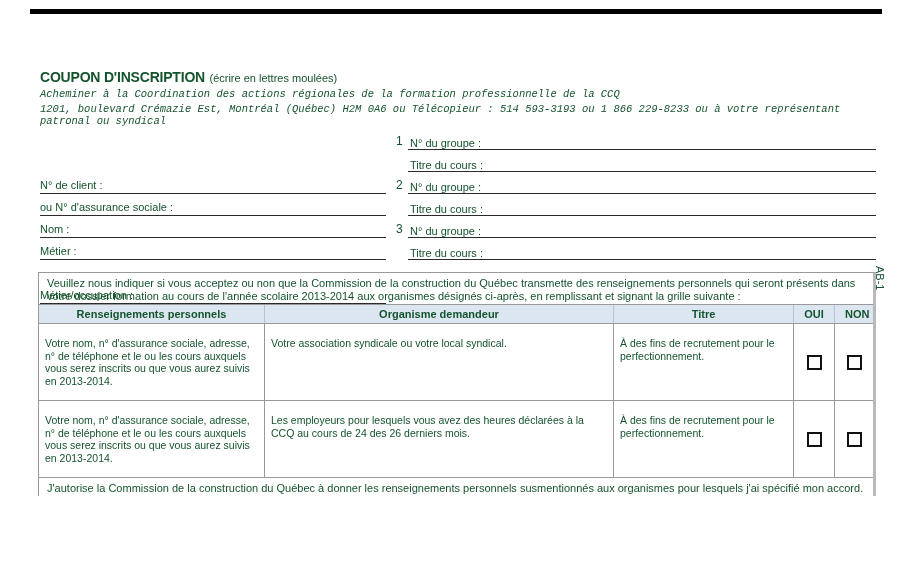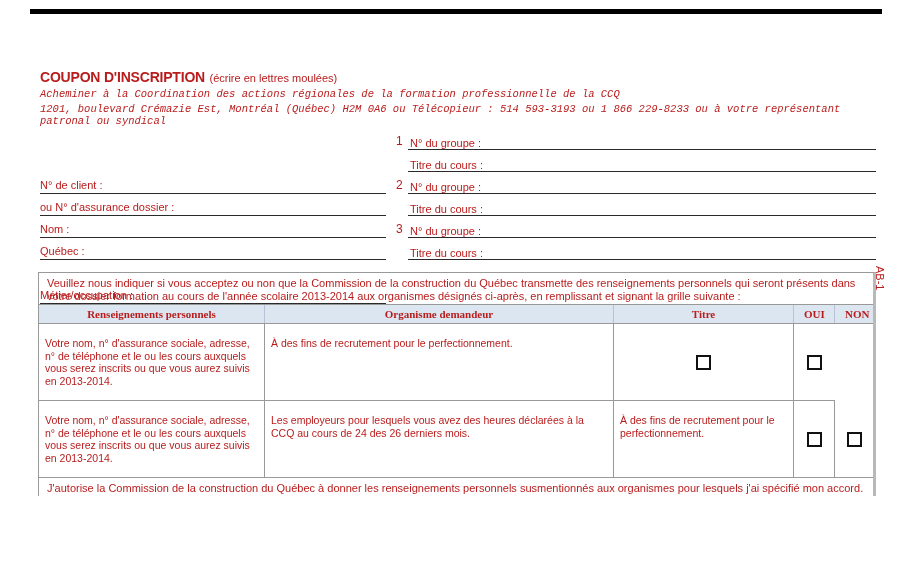--- a/index.html
+++ b/index.html
@@ -1,17 +1,17 @@
 <!DOCTYPE html>
 <html><head>
 <meta charset="utf-8">
 <style>
   html,body{margin:0;padding:0;background:#fff;}
   .page{position:relative;width:906px;height:496px;background:#ffffff;overflow:hidden;
-        font-family:"Liberation Sans",sans-serif;color:#b91c1c;}
+        font-family:"Liberation Sans",sans-serif;color:#14532d;}
   .topbar{position:absolute;left:30px;top:9px;width:852px;height:5px;background:#000;}
   
   .hdr{position:absolute;left:40px;top:68px;width:840px;}
   .hdr .t{font-size:14px;font-weight:bold;letter-spacing:-0.2px;}
   .hdr .ts{font-size:11px;font-weight:normal;}
   .hdr .it{font-size:10.5px;font-style:italic;line-height:12.5px;margin-top:2px;font-family:Liberation Mono, monospace;}
   
   .frow{position:absolute;left:40px;width:346px;height:19px;border-bottom:1px solid #2a2a2a;
         font-size:11px;display:flex;align-items:flex-end;padding-bottom:2px;box-sizing:border-box;margin-top:44px;}
   
@@ -20,21 +20,21 @@
   .grow .gline{position:absolute;left:14px;right:0;top:0;bottom:0;border-bottom:1px solid #2a2a2a;
         display:flex;align-items:flex-end;padding:0 0 0 2px;box-sizing:border-box;}
   
   .tbl{position:absolute;left:38px;top:272px;width:838px;box-sizing:border-box;
        border:1px solid #999;border-right:3px solid #b9b9b9;border-bottom:4px solid #c2c2c2;
        font-size:11px;}
   .intro{padding:4px 16px 3px 8px;line-height:13px;height:31px;box-sizing:border-box;}
   .grid{display:grid;grid-template-columns:226px 349px 180px 41px 38px;}
   .ghead{background:#dce6f1;border-top:1px solid #999;border-bottom:1px solid #999;}
   .ghead .hc{font-weight:bold;text-align:center;padding:3px 10px;box-sizing:border-box;
-       border-right:1px solid #b7c3d4;font-family:Liberation Serif, serif;}
+       border-right:1px solid #b7c3d4;}
   .ghead .hc:last-child{border-right:none;}
   .gc{border-right:1px solid #999;border-bottom:1px solid #999;padding:13px 6px;
       font-size:10.5px;line-height:12.5px;box-sizing:border-box;min-height:46px;}
   .gc:last-child{border-right:none;}
   .cbcell{display:flex;align-items:center;justify-content:center;}
   .cb{width:15px;height:15px;border:2px solid #111;background:#fff;box-sizing:border-box;}
   .auth{padding:4px 8px;line-height:13px;height:33px;box-sizing:border-box;}
   .sig{position:relative;height:34px;}
   .sigline{position:absolute;left:2px;top:9px;width:678px;border-top:2px solid #111;}
   .dateline{position:absolute;left:707px;top:8px;width:129px;border-top:2px solid #111;}
@@ -55,27 +55,27 @@
       <span class="ts"> <span>(écrire en lettres moulées)</span></span>
     </div>
     <div class="it">Acheminer à la Coordination des actions régionales de la formation professionnelle de la CCQ</div>
     <div class="it">1201, boulevard Crémazie Est, Montréal (Québec) H2M 0A6  ou  Télécopieur : 514 593-3193 ou 1 866 229-8233 ou à votre représentant patronal ou syndical</div>
   </div>
 
   <div class="frow" style="top:131px">
       <span>N° de client :</span>
     </div>
   <div class="frow" style="top:153px">
-      <span>ou N° d'assurance dossier :</span>
+      <span>ou N° d'assurance sociale :</span>
     </div>
   <div class="frow" style="top:175px">
       <span>Nom :</span>
     </div>
   <div class="frow" style="top:197px">
-      <span>Québec :</span>
+      <span>Métier :</span>
     </div>
   <div class="frow" style="top:241px">
       <span>Métier/occupation :</span>
     </div>
 
   <div class="grow" style="top:131px">
     <span class="num">1</span>
     <div class="gline">
         <span>N° du groupe :</span>
       </div>
@@ -114,20 +114,21 @@
     <div class="grid ghead">
       <div class="hc">Renseignements personnels</div>
       <div class="hc">Organisme demandeur</div>
       <div class="hc">Titre</div>
       <div class="hc">OUI</div>
       <div class="hc">NON</div>
     </div>
 
     <div class="grid">
       <div class="gc">Votre nom, n° d'assurance sociale, adresse, n° de téléphone et le ou les cours auxquels vous serez inscrits ou que vous aurez suivis en 2013-2014.</div>
+      <div class="gc">Votre association syndicale ou votre local syndical.</div>
       <div class="gc">À des fins de recrutement pour le perfectionnement.</div>
       <div class="gc cbcell">
           <div class="cb"></div>
         </div>
       <div class="gc cbcell">
           <div class="cb"></div>
         </div>
     </div>
 
     <div class="grid">

